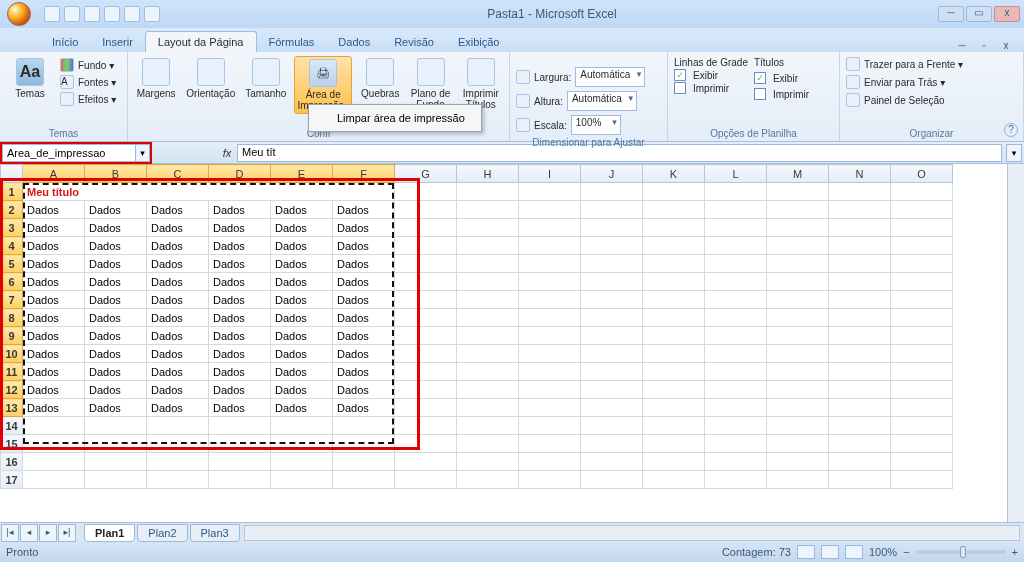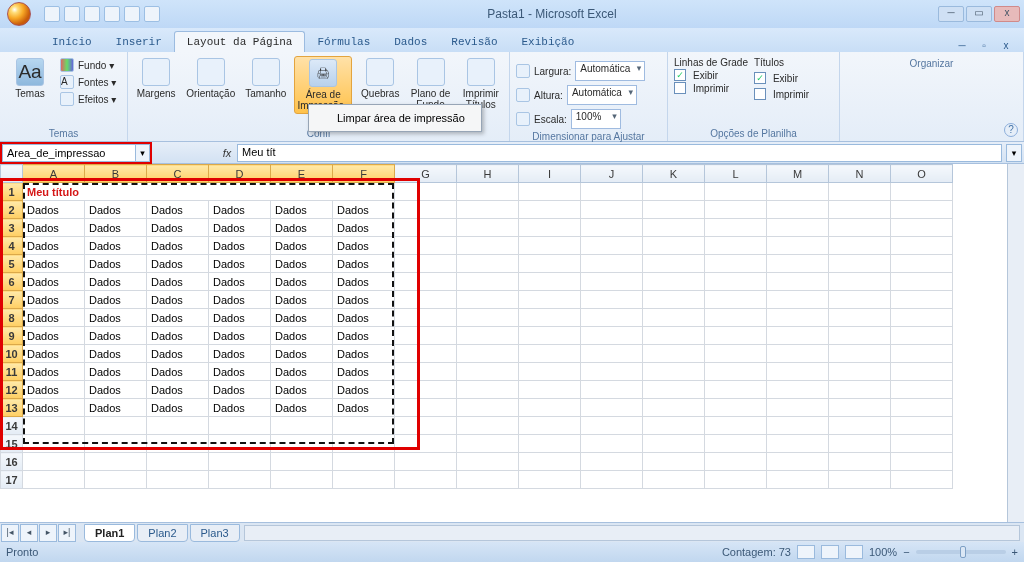--- a/index.html
+++ b/index.html
@@ -10,21 +10,21 @@
   .orb { width:38px; height:28px; display:flex; align-items:center; justify-content:center; }
   .orb-circle { width:24px; height:24px; border-radius:50%; background: radial-gradient(circle at 30% 30%, #fff 0%, #ffde7a 15%, #f7a826 40%, #c85b0a 70%); border:1px solid #a55; }
   .qat { display:flex; gap:4px; padding:0 6px; align-items:center;}
   .qat-icon { width:16px; height:16px; background:#eef4fb; border:1px solid #9cbfe4; border-radius:2px;}
   .title-text { flex:1; text-align:center; font-size:12px; color:#3b5877;}
   .wincontrols { display:flex; gap:2px; padding-right:4px;}
   .winbtn { width:26px; height:16px; background:#cfe0f4; border:1px solid #9abadd; border-radius:2px; font-size:10px; text-align:center; line-height:12px; color:#456;}
 
   
   .tabs { height:24px; background:linear-gradient(#d9e9fb,#c8def6); display:flex; align-items:flex-end; padding-left:40px; font-size:11px;}
-  .tab { padding:4px 12px; color:#2b5a8c; cursor:pointer;font-family:Liberation Mono, monospace;}
+  .tab { padding:4px 12px; color:#2b5a8c; cursor:pointer;}
   .tab.active { background:#f2f6fb; border:1px solid #9bbbe0; border-bottom:none; border-radius:3px 3px 0 0; color:#2b2b2b;}
   .doc-controls { margin-left:auto; display:flex; gap:6px; padding-right:10px; color:#2b5a8c; font-size:10px;}
   .doc-ctrl { width:16px; height:14px; display:flex; align-items:center; justify-content:center;}
 
   
   .ribbon { height:90px; background:linear-gradient(#f2f6fb,#e4edf8); border-bottom:1px solid #a7c0de; display:flex; font-size:11px; color:#2a2a2a; position:relative;}
   .group { border-right:1px solid #c4d6ec; padding:4px 6px 0 6px; display:flex; flex-direction:column;}
   .group-body { flex:1; display:flex; gap:6px; align-items:flex-start;}
   .group-label { text-align:center; font-size:10px; color:#5577a0; padding:2px 0;}
   .bigbtn { display:flex; flex-direction:column; align-items:center; width:48px; padding:2px 2px; border-radius:3px;}
@@ -124,21 +124,21 @@
     <div class="doc-ctrl">▫</div>
     <div class="doc-ctrl">x</div>
   </div>
 </div>
 
 <div class="ribbon">
 
   <div class="group" style="width:128px;">
     <div class="group-body">
       <div class="bigbtn">
-        <div class="bigicon" style="background:linear-gradient(#b7d7f0,#8eb8dd);font-size:19px;">Aa</div>
+        <div class="bigicon" style="background:linear-gradient(#b7d7f0,#8eb8dd);font-size:16px;font-weight:bold;">Aa</div>
         <div class="btn-label">Temas</div>
       </div>
       <div class="stackbtn" style="margin-top:2px;">
         <div class="linebtn">
             <div class="smicon" style="background:linear-gradient(90deg,#d66,#6d6,#66d);"></div>
             <span>Fundo ▾</span>
           </div>
         <div class="linebtn">
             <div class="smicon">A</div>
             <span>Fontes ▾</span>
@@ -181,21 +181,21 @@
       <div class="bigbtn">
           <div class="bigicon"></div>
           <div class="btn-label">Imprimir Títulos</div>
         </div>
     </div>
     <div class="group-label">Confi</div>
   </div>
 
   <div class="group" style="width:158px;">
     <div class="group-body">
-      <div class="stackbtn" style="gap:4px;margin-top:5px;">
+      <div class="stackbtn" style="gap:4px;margin-top:11px;">
         <div class="linebtn">
             <div class="smicon"></div>
             <span>Largura:</span> 
             <div class="combo">Automática</div>
           </div>
         <div class="linebtn">
             <div class="smicon"></div>
             <span>Altura:</span> 
             <div class="combo">Automática</div>
           </div>
@@ -231,20 +231,36 @@
         <div class="linebtn">
             <span class="chk"></span>
             <span>Imprimir</span>
           </div>
       </div>
     </div>
     <div class="group-label">Opções de Planilha</div>
   </div>
 
   <div class="group" style="flex:1;">
+    <div class="group-body">
+      <div class="stackbtn" style="gap:4px;margin-top:1px;">
+        <div class="linebtn">
+            <div class="smicon"></div>
+            <span>Trazer para a Frente ▾</span>
+          </div>
+        <div class="linebtn">
+            <div class="smicon"></div>
+            <span>Enviar para Trás ▾</span>
+          </div>
+        <div class="linebtn">
+            <div class="smicon"></div>
+            <span>Painel de Seleção</span>
+          </div>
+      </div>
+    </div>
     <div class="group-label">Organizar</div>
   </div>
 
   <div class="help-icon">?</div>
 </div>
 
 <div class="dropdown">
   <div class="dd-item">
     <div class="dd-icon" style="opacity:0;"></div>
     <span>Limpar área de impressão</span>

